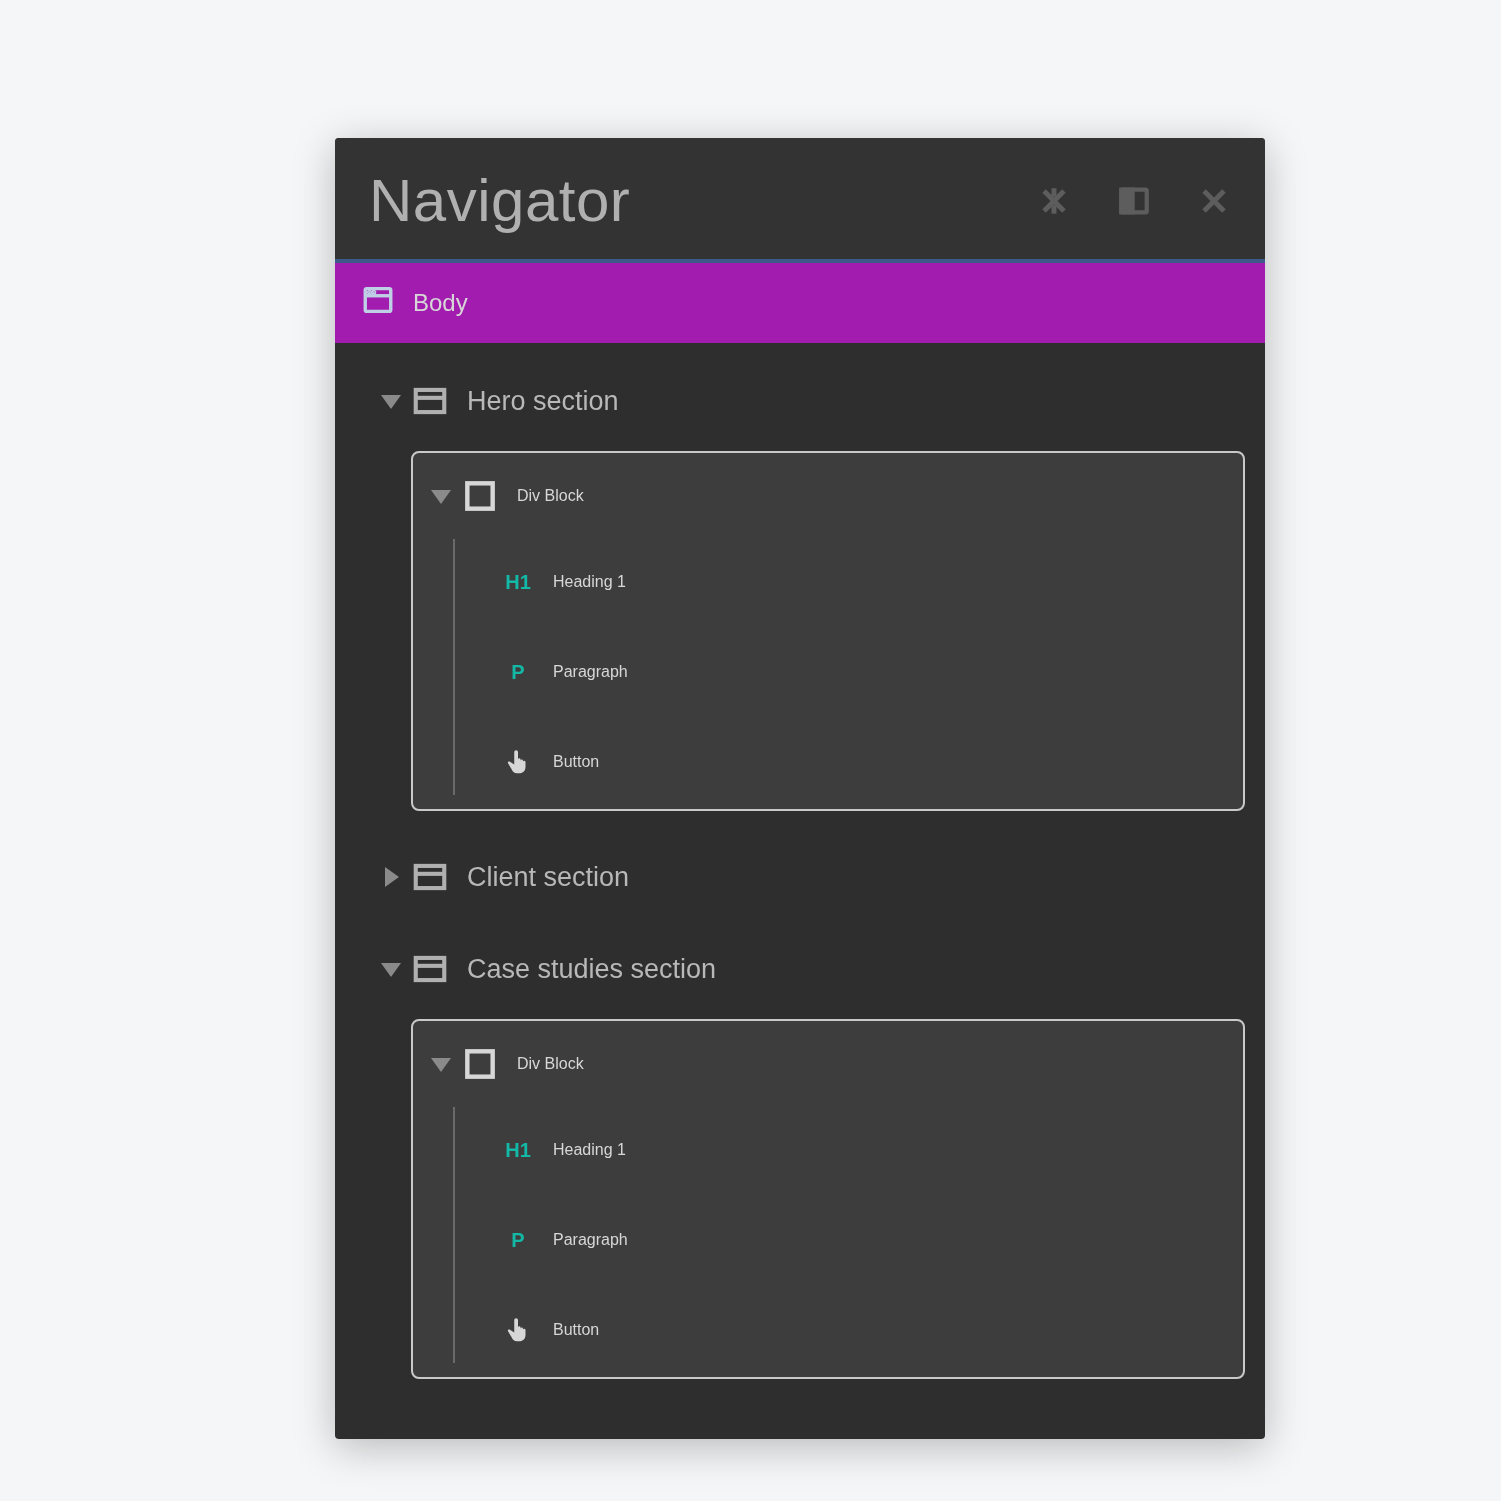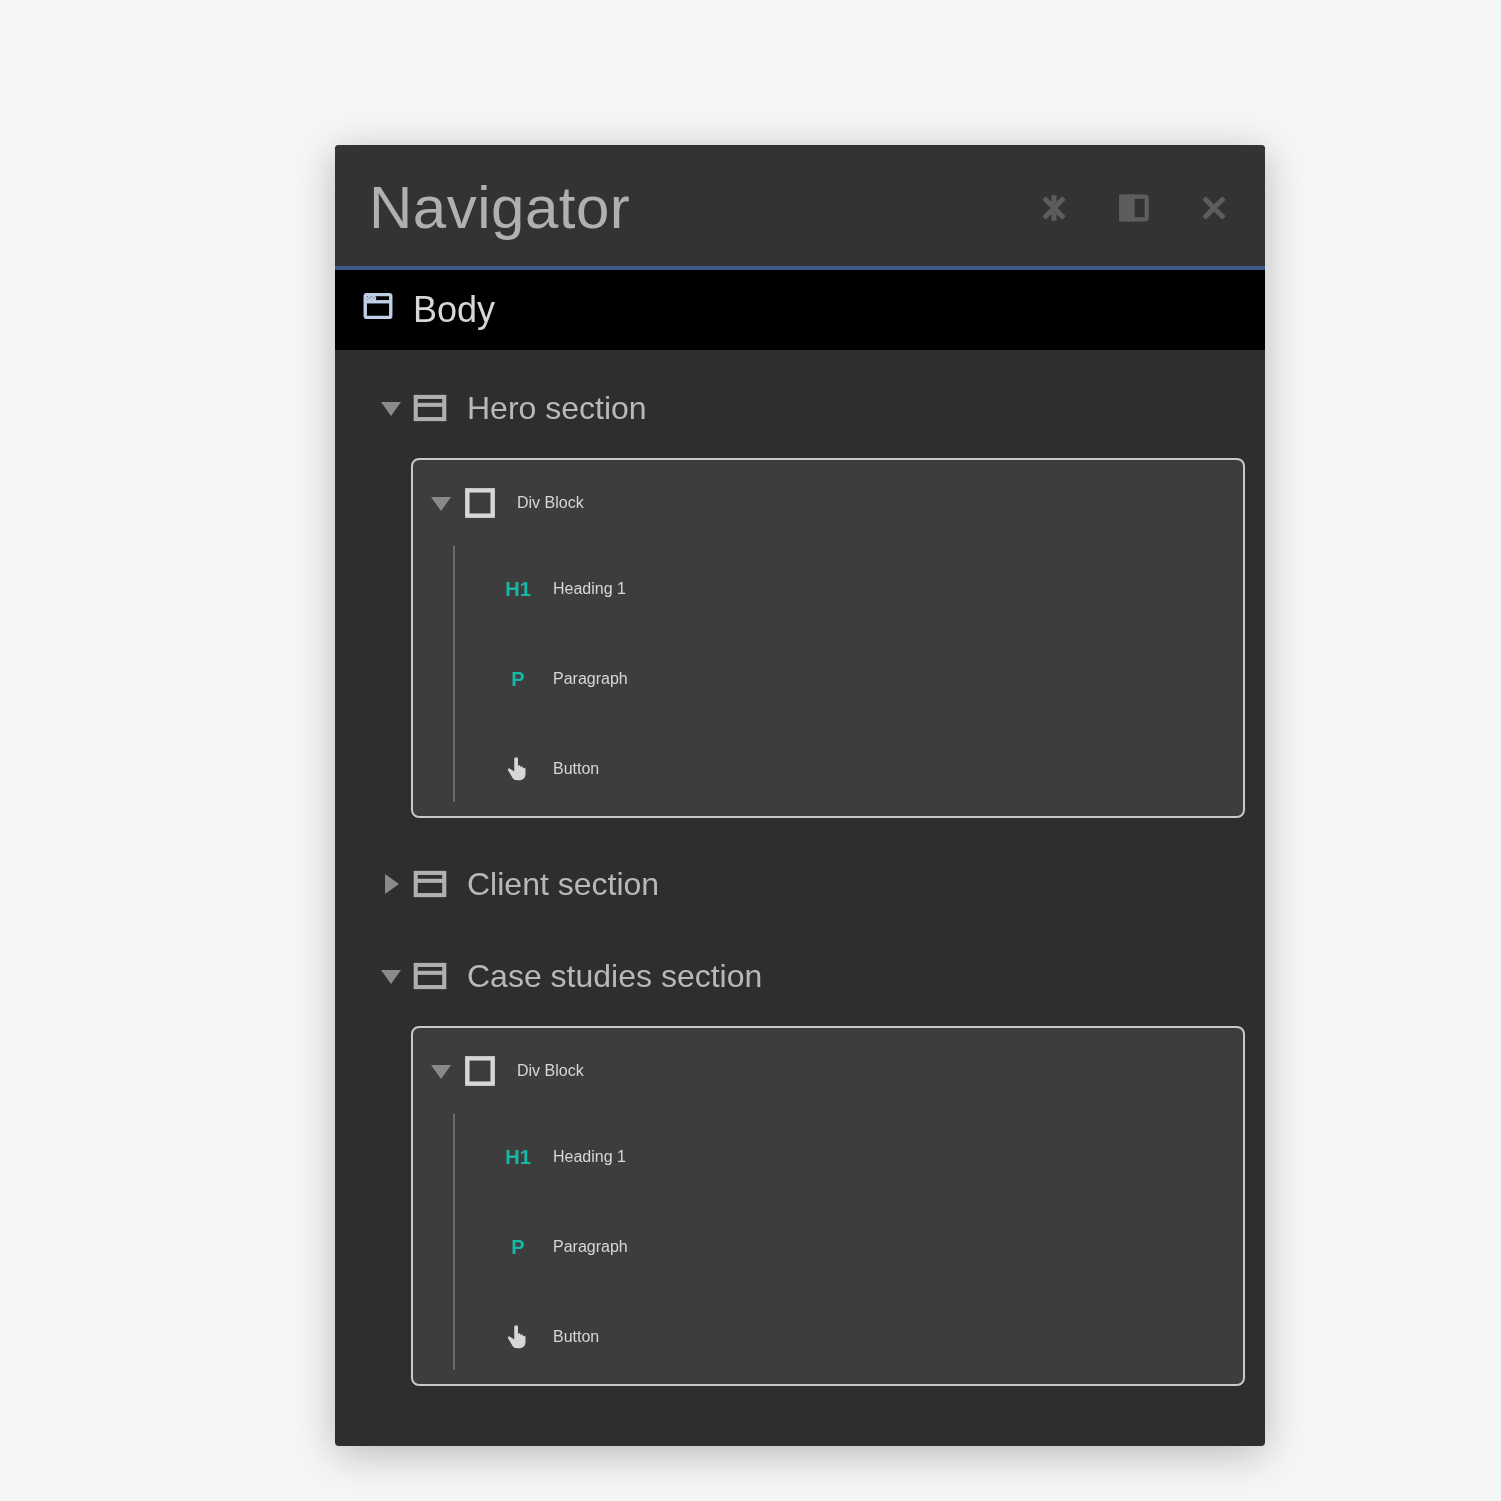--- a/index.html
+++ b/index.html
@@ -12,21 +12,21 @@
     overflow: hidden;
   }
   .stage {
     width: 1501px;
     height: 1501px;
     position: relative;
   }
   .panel {
     position: absolute;
     left: 335px;
-    top: 145px;
+    top: 138px;
     width: 930px;
     background: #2e2e2e;
     border-radius: 4px;
     box-shadow: 0 8px 40px rgba(0,0,0,.25);
     overflow: hidden;
   }
 
   
   .panel-header {
     display: flex;
@@ -57,37 +57,37 @@
   }
   .hdr-icon svg { width: 100%; height: 100%; }
 
   
   .body-row {
     display: flex;
     align-items: center;
     gap: 18px;
     height: 80px;
     padding: 0 26px;
-    background: #000000;
+    background: #a21caf;
     color: #bfcfe6;
-    font-size: 36px;
+    font-size: 24px;
   }
   .window-icon svg { width: 34px; height: 34px; color: #bfcfe6; }
 
   
   .tree {
     padding: 12px 0 40px 0;
   }
 
   .row {
     display: flex;
     align-items: center;
     height: 92px;
     color: #a8a8a8;
-    font-size: 32px;
+    font-size: 27px;
     position: relative;
   }
   .tri {
     width: 20px; height: 20px;
     display: inline-flex;
     align-items: center;
     justify-content: center;
     color: #8a8a8a;
     flex-shrink: 0;
   }

